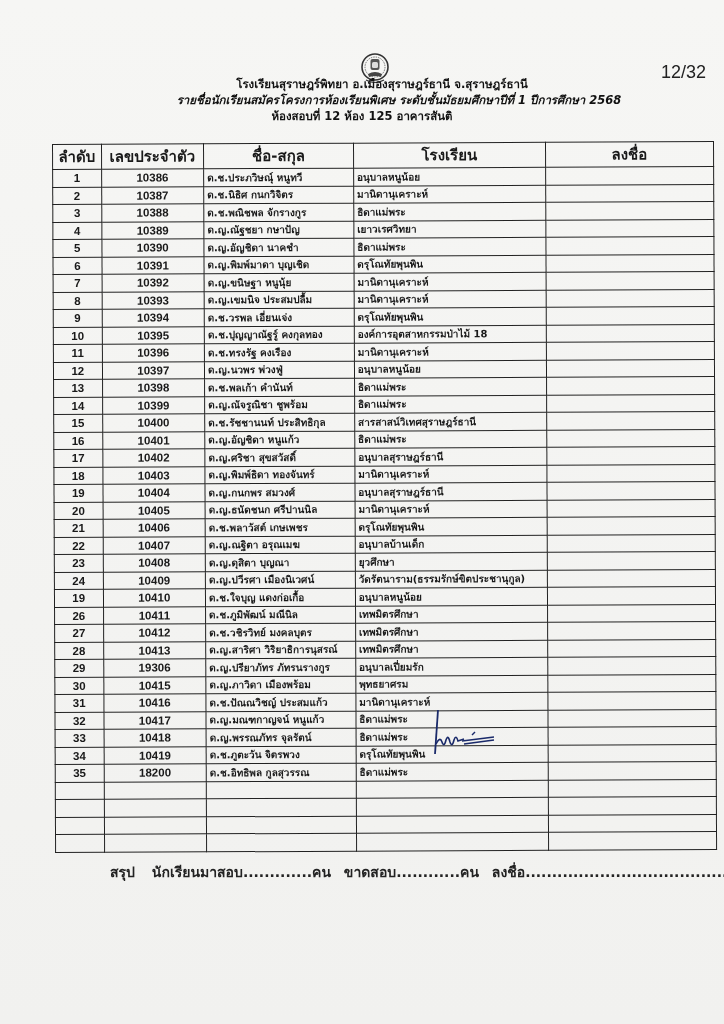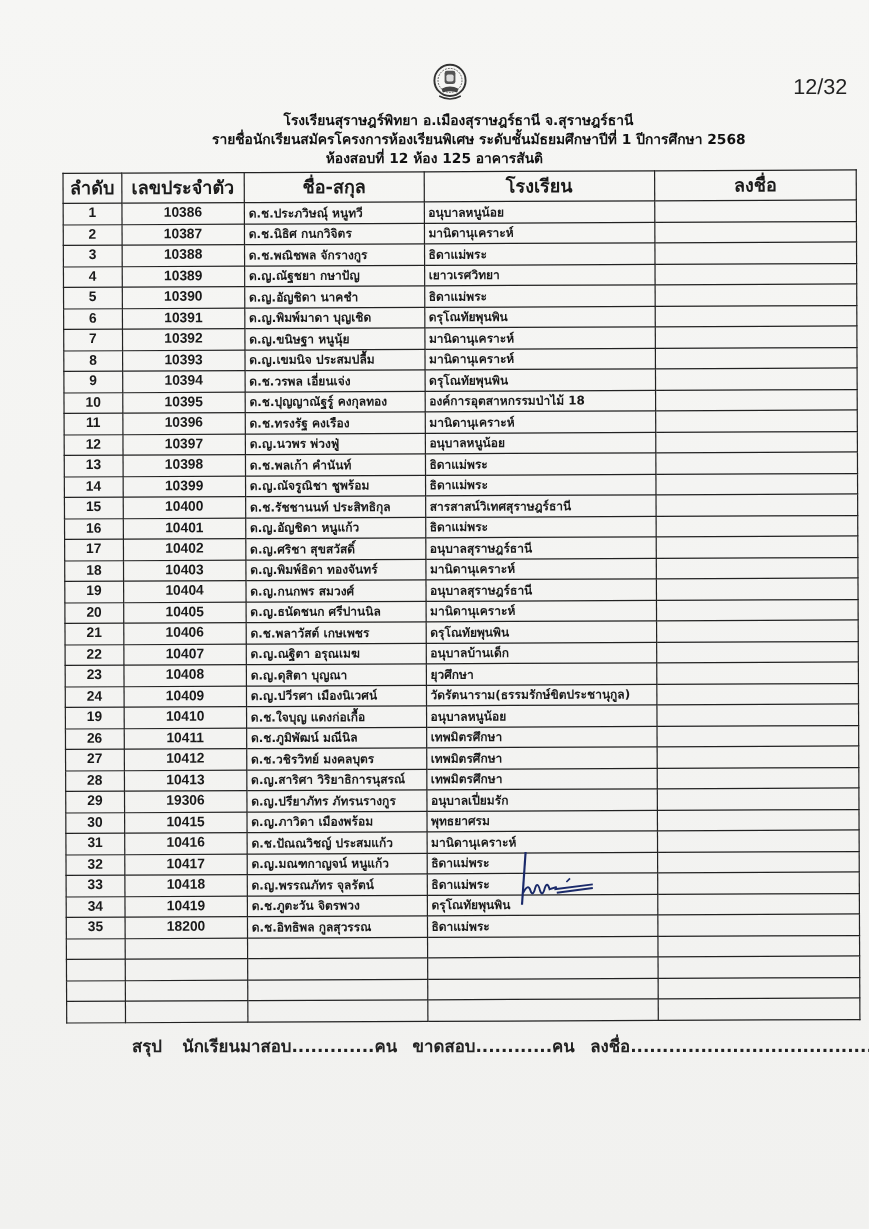--- a/index.html
+++ b/index.html
@@ -17,25 +17,25 @@
     }
     .page-number {
       position: absolute; right: 18px; top: 62px;
       font-size: 18px; color: #222;
       font-family: Liberation Sans, sans-serif;
     }
     .logo {
       position: absolute; left: 360px; top: 50px; width: 30px; height: 38px;
     }
     .header {
-      position: absolute; left: 0; top: 92px; width: 724px; text-align: center;
+      position: absolute; left: 0; top: 76px; width: 724px; text-align: center;
       font-weight: bold; font-size: 11.5px; line-height: 16px; color: #111;
     }
     .header .l1 { padding-left: 40px; }
-    .header .l2 { padding-left: 74px; }
+    .header .l2 { padding-left: 74px; font-style: italic; }
     .header .l3 { }
     table.roster {
       position: absolute; left: 52px; top: 144px;
       width: 662px;
       border-collapse: collapse;
       font-size: 10.5px;
       transform: rotate(-0.25deg);
       transform-origin: left top;
     }
     table.roster th, table.roster td {

